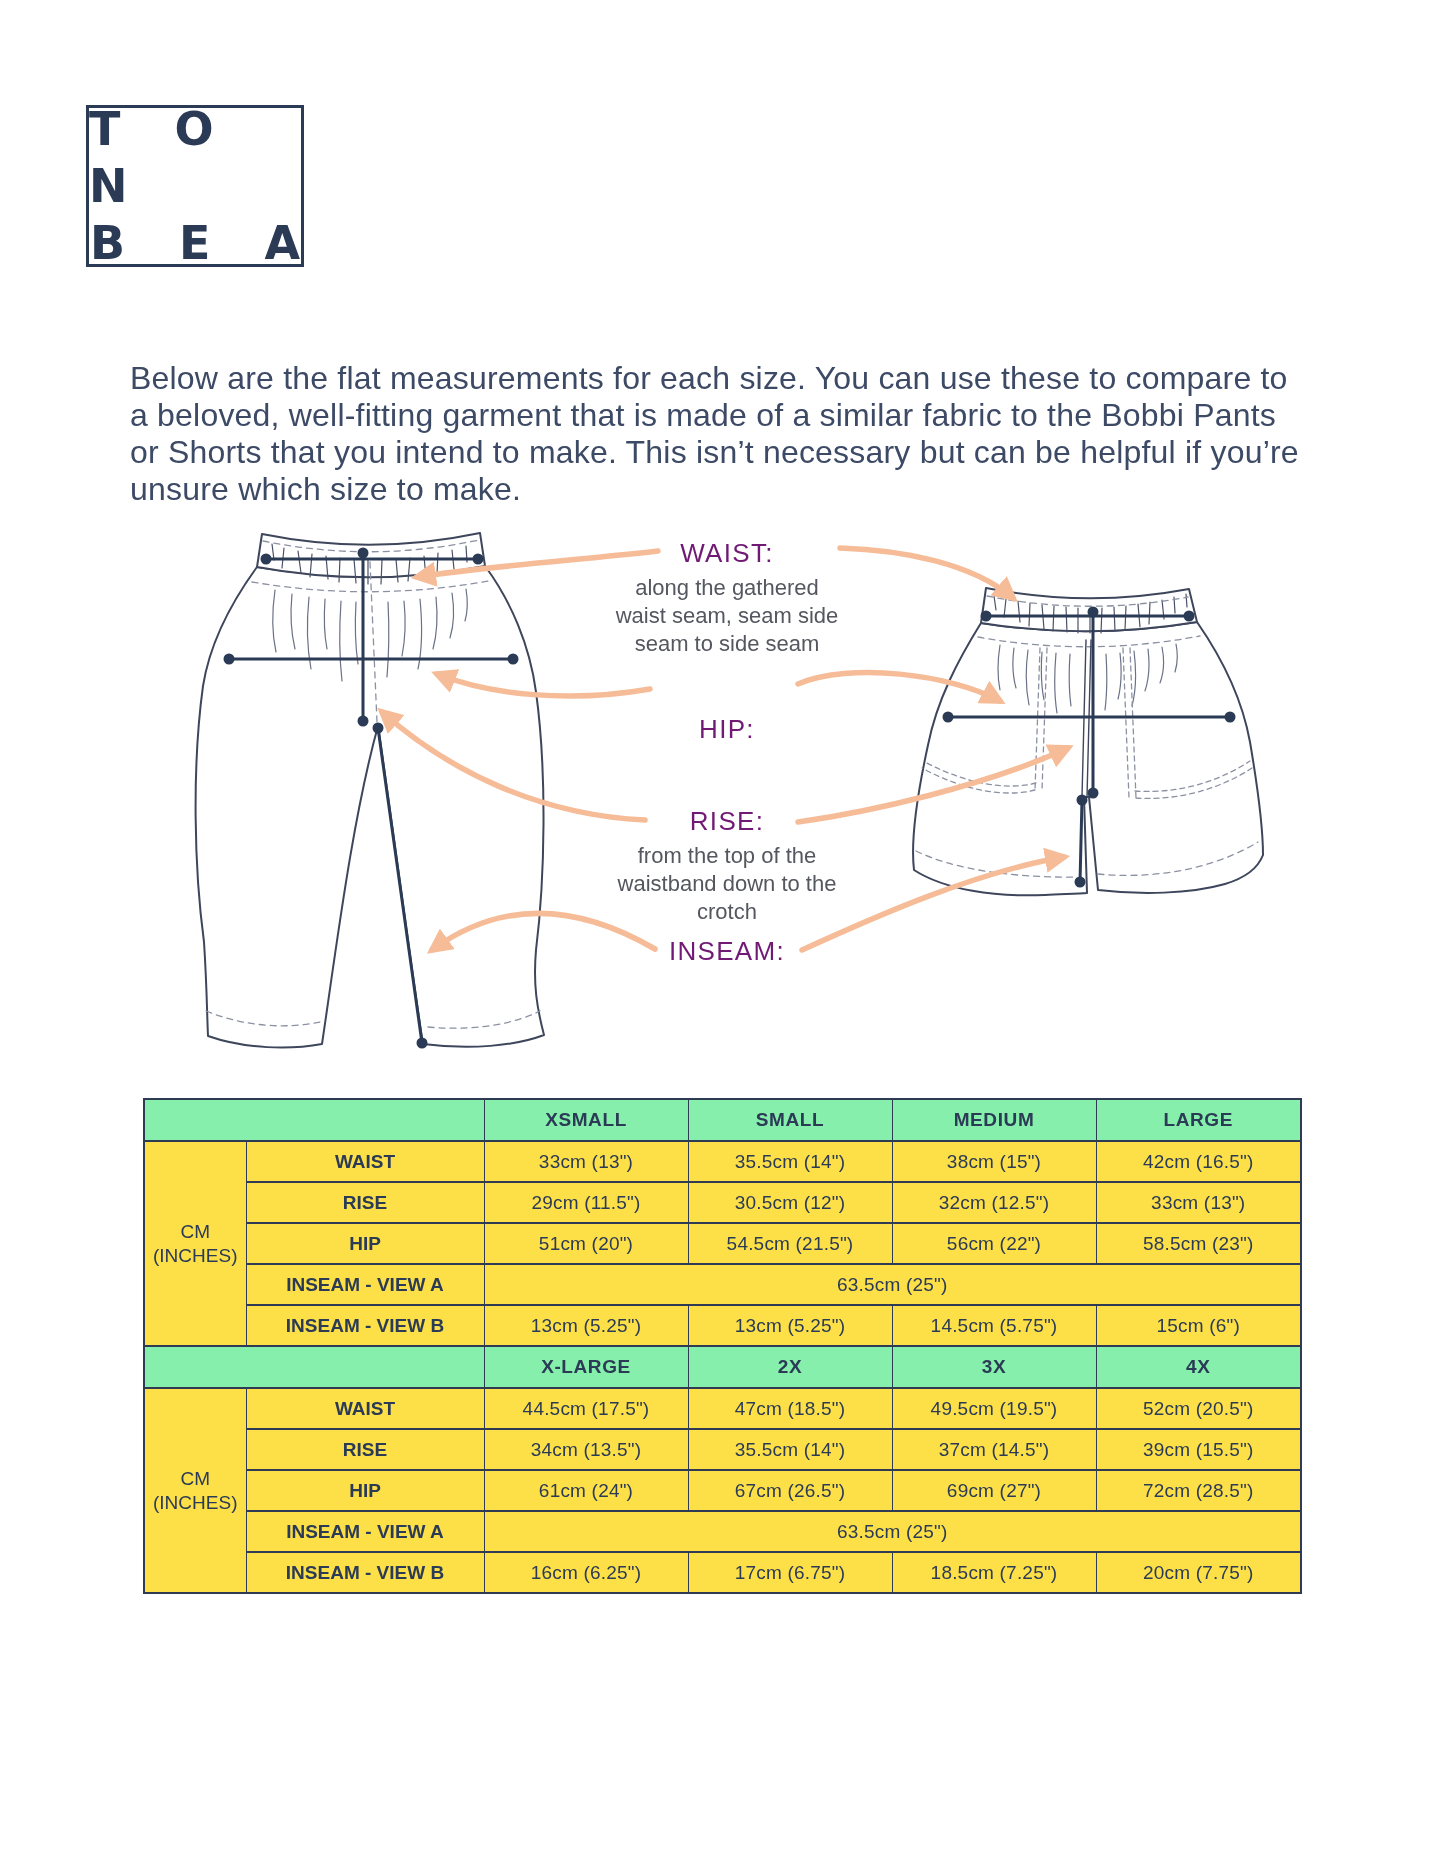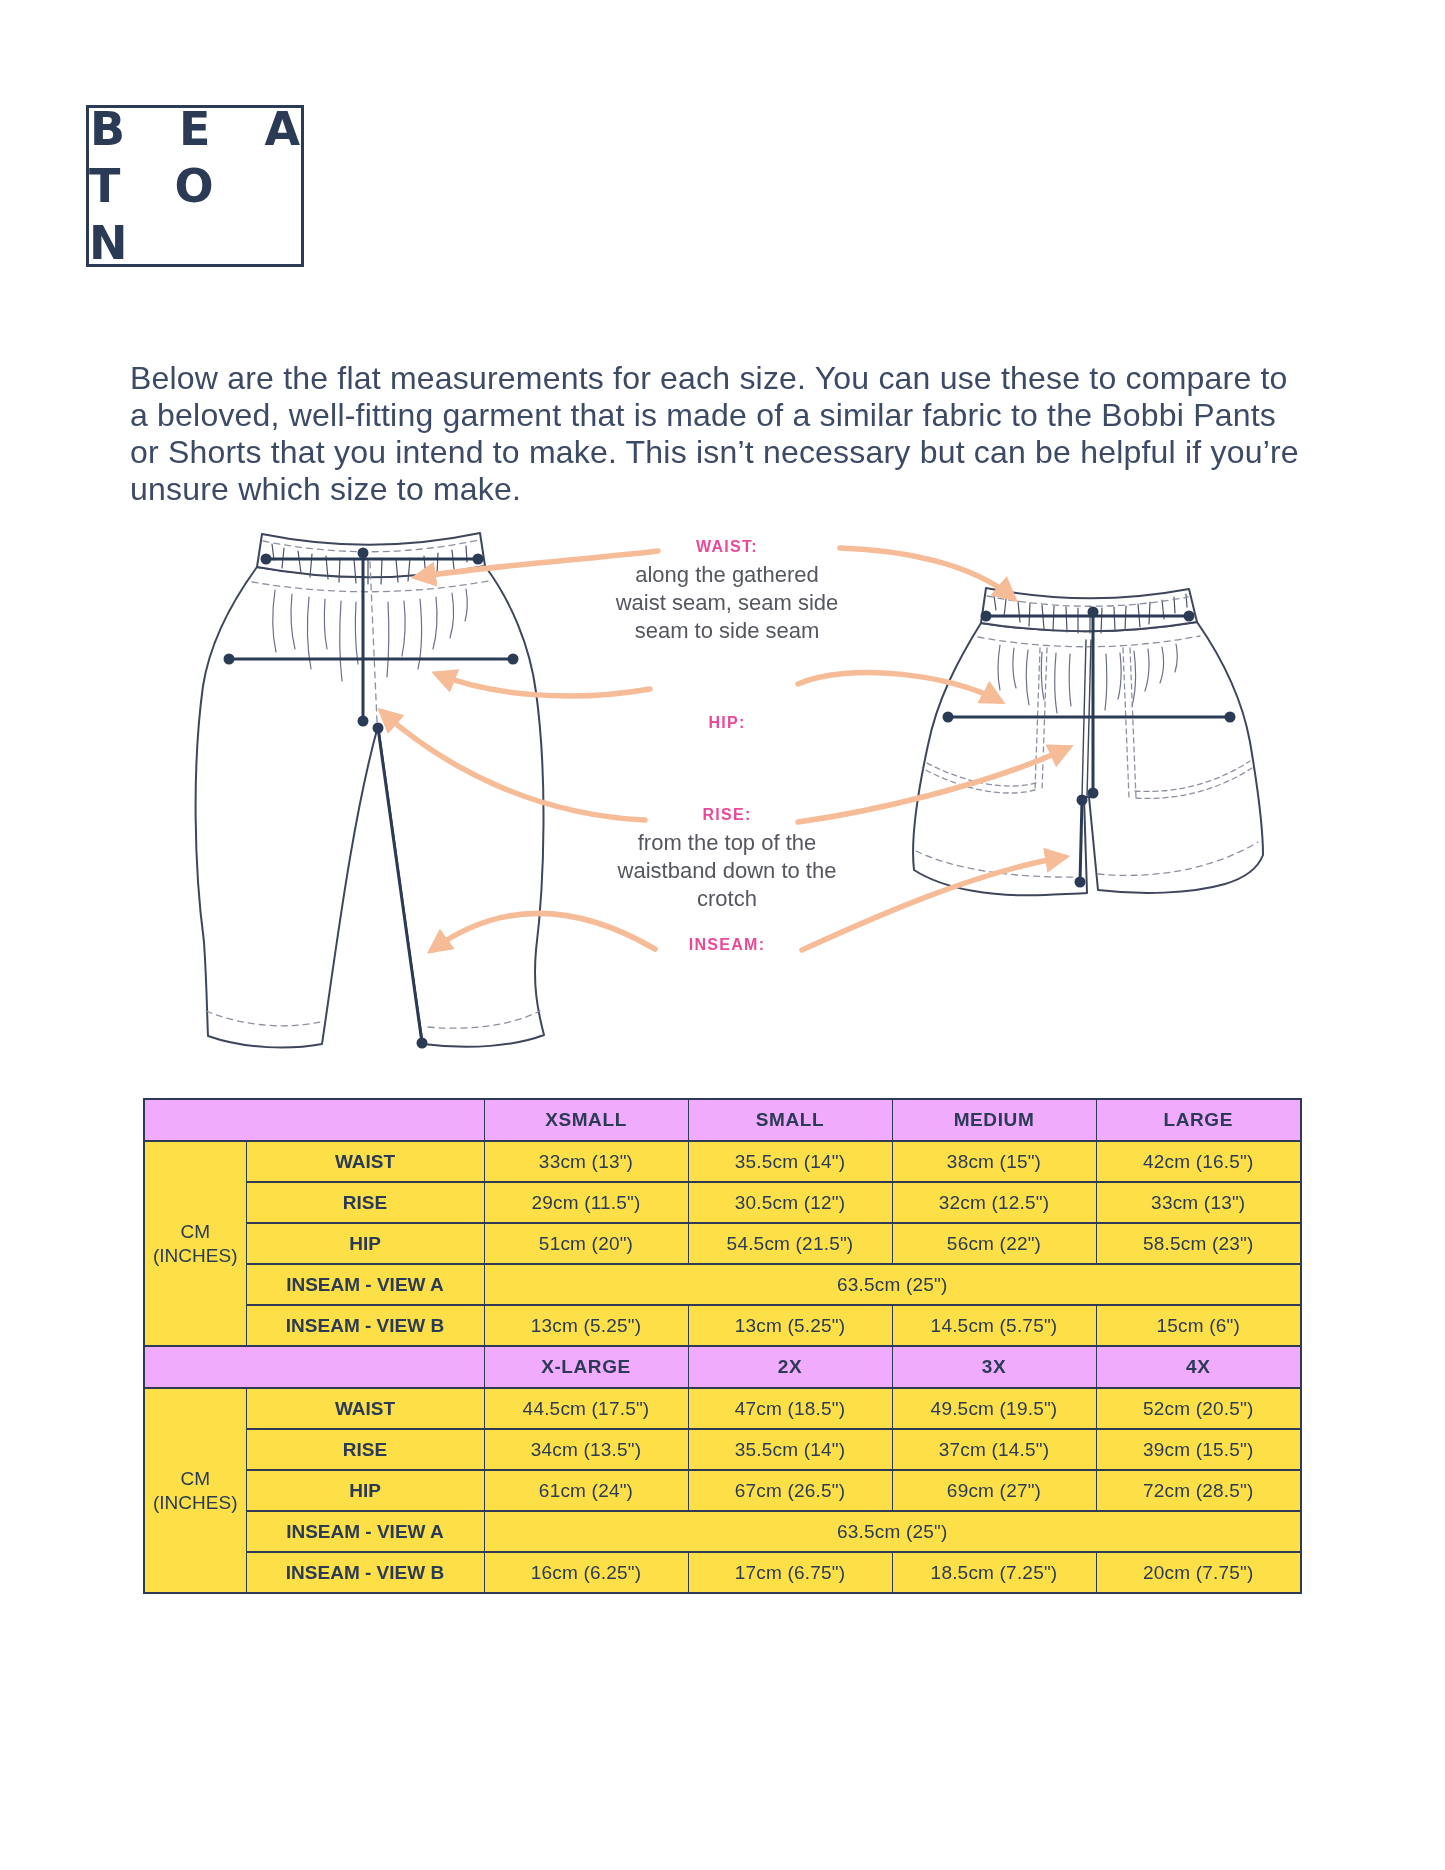--- a/index.html
+++ b/index.html
@@ -12,50 +12,50 @@
         align-items:center;justify-content:center;}
   .logo-line{font-family:"DejaVu Sans",sans-serif;font-weight:bold;font-size:46px;
         line-height:57px;letter-spacing:19px;margin-right:-19px;color:#2B3A55;}
 
   
   .intro{position:absolute;left:130px;top:360px;width:1170px;
          font-size:32px;line-height:37px;color:#3D4A66;letter-spacing:0.2px;}
 
   
   .annotation{position:absolute;width:300px;left:577px;text-align:center;}
-  .annotation .ann-label{font-weight:bold;font-size:16px;letter-spacing:1.3px;
-         color:#ec4899;margin-bottom:5px;}
+  .annotation .ann-label{font-weight:normal;font-size:26px;letter-spacing:1.3px;
+         color:#701a75;margin-bottom:5px;}
   .annotation .ann-desc{font-size:22px;line-height:28px;color:#54575F;
          width:226px;margin:0 auto;}
 
   
   .diagram{position:absolute;left:0;top:0;}
 
   
   .size-table-wrap{position:absolute;left:143px;top:1098px;width:1157px;}
   table.size-table{border-collapse:collapse;table-layout:fixed;width:1157px;
          border:2.3px solid #2F3A55;}
   table.size-table th,table.size-table td{
          border:1.3px solid #2F3A55;border-top-width:2px;border-bottom-width:2px;
          text-align:center;vertical-align:middle;color:#2B3A55;
          font-size:19px;background:#fde047;padding:0 4px;box-sizing:border-box;}
-  table.size-table th{background:#f0abfc;height:42px;font-weight:bold;letter-spacing:0.6px;}
+  table.size-table th{background:#86efac;height:42px;font-weight:bold;letter-spacing:0.6px;}
   table.size-table td{height:41px;}
   td.row-label{font-weight:bold;}
   td.unit-cell{font-weight:normal;line-height:24px;}
   td.value-cell{font-weight:normal;letter-spacing:0.2px;}
 </style>
 </head>
 <body>
 
 <div class="page">
 
   <div class="logo">
+    <div class="logo-line">T O N</div>
     <div class="logo-line">B E A</div>
-    <div class="logo-line">T O N</div>
   </div>
 
   <div class="intro">Below are the flat measurements for each size. You can use these to compare to a beloved, well-fitting garment that is made of a similar fabric to the Bobbi Pants or Shorts that you intend to make. This isn’t necessary but can be helpful if you’re unsure which size to make.</div>
 
   <svg class="diagram" width="1445" height="1870" viewBox="0 0 1445 1870">
     <defs>
       <marker id="ah" viewBox="0 0 10 10" refX="7.5" refY="5" markerWidth="4.6" markerHeight="4.6" orient="auto">
         <path d="M0,0 L10,5 L0,10 Z" fill="#F6BC98"></path>
       </marker>
     </defs>

